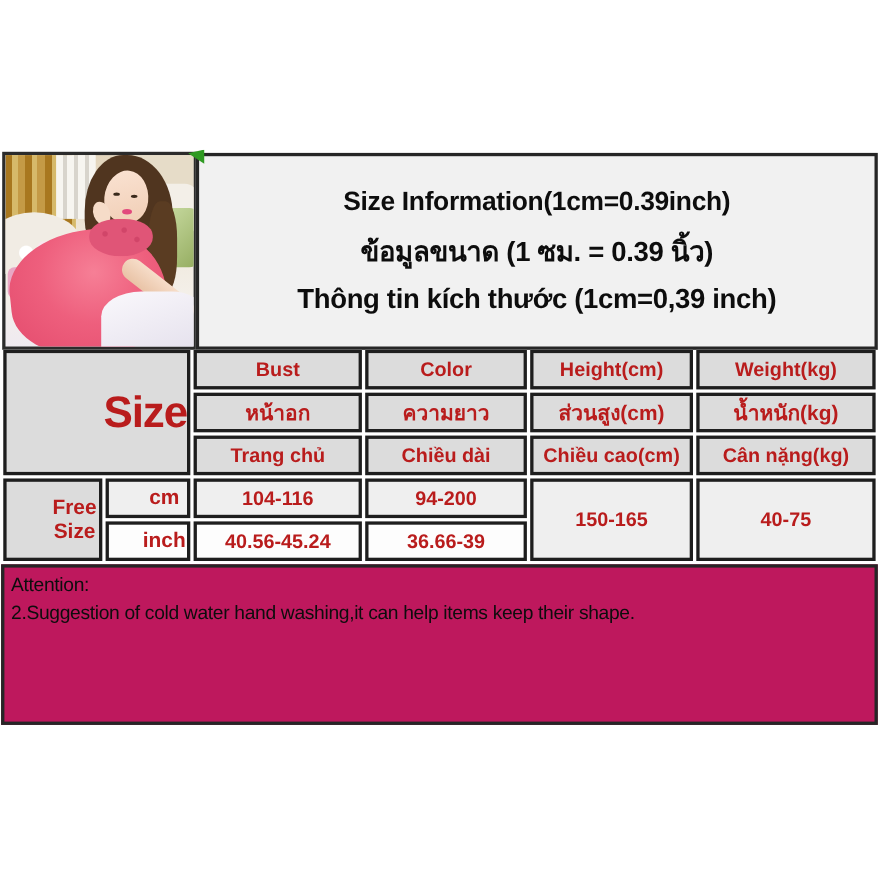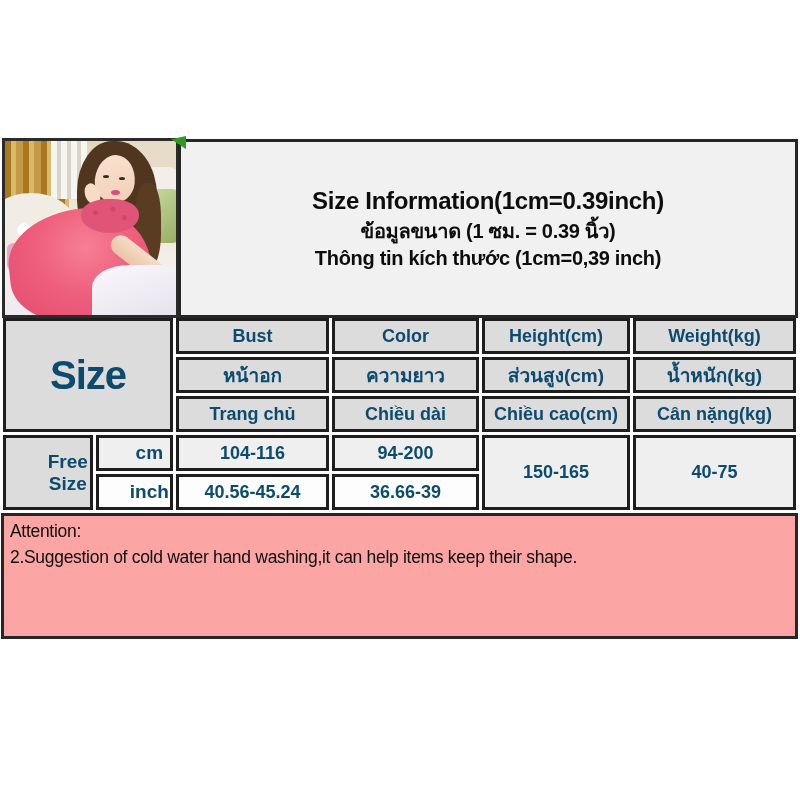--- a/index.html
+++ b/index.html
@@ -55,40 +55,40 @@
   .ph-bedding { right:-8px; bottom:-6px; width:92px; height:56px;
                 background:linear-gradient(160deg,#faf8fc,#e4e0ec); border-radius:40% 30% 0 0; }
 
   
   .ribbon { position:absolute; left:171px; top:136px; width:15px; height:13px;
             clip-path:polygon(0 25%, 100% 0, 100% 100%); z-index:6; }
 
   
   .title-box { position:absolute; left:178px; top:139px; width:620px; height:179px;
                box-sizing:border-box; border:3px solid #262626; background:#f1f1f1;
-               display:flex; flex-direction:column; align-items:center; justify-content:center; }
-  .title-line { font-weight:bold; font-size:20px; color:#0d0d0d; letter-spacing:-0.3px; white-space:nowrap; }
+               display:flex; flex-direction:column; align-items:center; justify-content:center; gap:10px; }
+  .title-line { font-weight:bold; font-size:25px; color:#0d0d0d; letter-spacing:-0.3px; white-space:nowrap; }
   .title-line.en { font-size:24px; }
 
   
   .table-wrap { position:absolute; left:0; top:315px; width:799px; }
   table { width:799px; border-collapse:separate; border-spacing:3px; table-layout:fixed; }
   td { border:3px solid #1e1e1e; box-sizing:border-box; text-align:center; vertical-align:middle;
-       font-weight:bold; font-size:18px; color:#0c4a6e; padding:0; height:36px; overflow:hidden; }
+       font-weight:bold; font-size:18px; color:#b91c1c; padding:0; height:36px; overflow:hidden; }
   .c-g1 { background:#dcdcdc; }
   .c-g2 { background:#efefef; }
   .c-w  { background:#fdfdfd; }
-  .size-cell { font-size:40px; letter-spacing:-1px; }
+  .size-cell { font-size:40px; letter-spacing:-1px;text-align:right; }
   .freesize-cell { font-size:19px;padding-left:40px; }
   .unit-cell { font-size:19px;padding-left:30px; }
   .th-row td { font-size:19px; }
 
   
-  .attention-box { position:absolute; left:1px; top:513px; width:797px; height:126px;
-                   box-sizing:border-box; border:3px solid #262626; background:#fca5a5;
+  .attention-box { position:absolute; left:1px; top:513px; width:797px; height:146px;
+                   box-sizing:border-box; border:3px solid #262626; background:#be185d;
                    padding:2px 6px; font-size:17.5px; color:#0d0d0d; line-height:1.5;
                    letter-spacing:-0.3px; }
 </style>
 </head>
 <body>
 
 <div class="canvas">
 
   <div class="photo-frame" title="Model wearing a pink satin nightgown with lace bodice, sitting on a bed taking a selfie">
     <div class="ph ph-headboard"></div>

